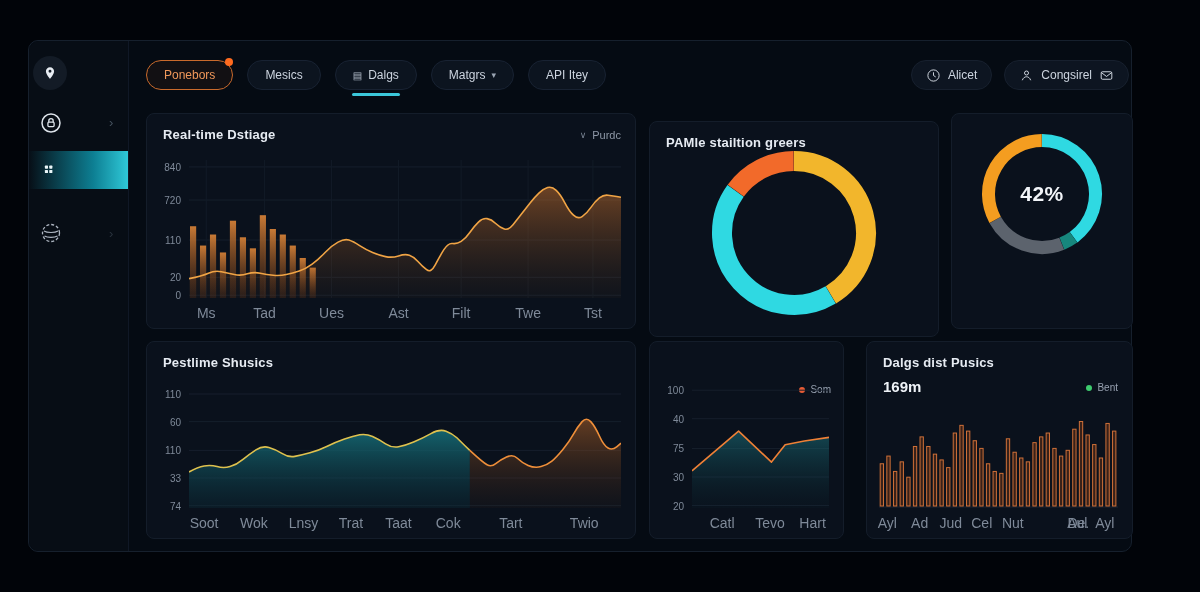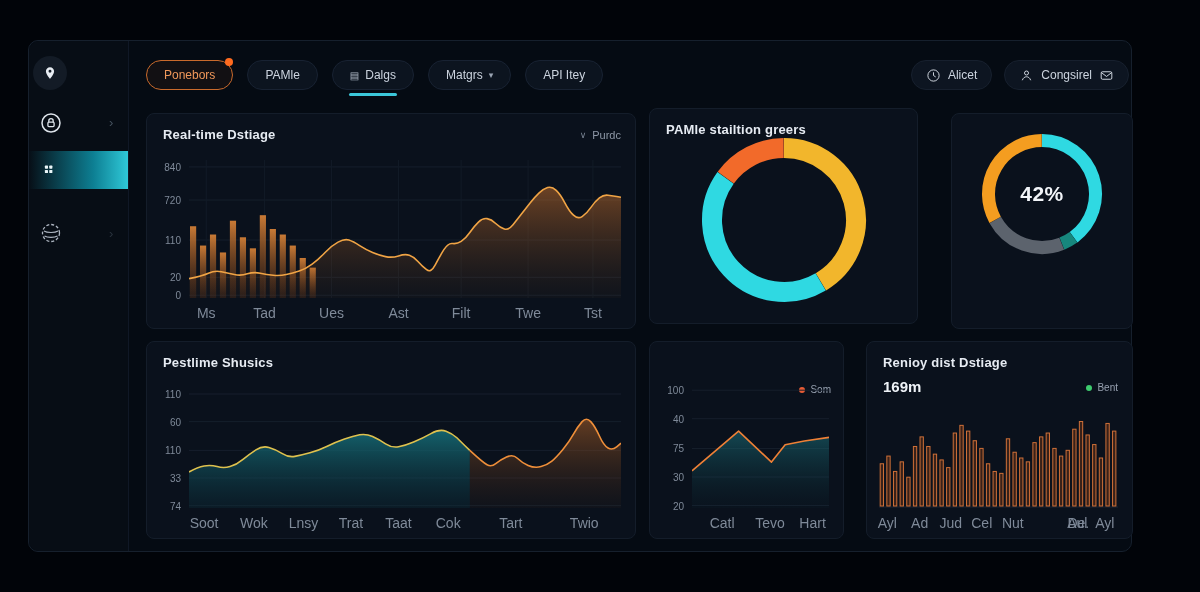--- a/index.html
+++ b/index.html
@@ -18,21 +18,21 @@
   .tab--primary{background:rgba(240,110,40,0.06);border-color:#c96a2c;color:#f0985a;}
   .tab-dot{position:absolute;top:-3px;right:-1px;width:8px;height:8px;border-radius:50%;background:#ff6b1f;}
   .tab--underline::after{content:"";position:absolute;left:16px;right:16px;bottom:-7px;height:3px;border-radius:2px;background:#3bc7d9;}
   .tab .tab-icon{font-size:10px;color:#aeb8c6;}
   .tab .tab-caret{font-size:9px;color:#9aa4b2;}
   .actions-row{position:absolute;right:2px;top:19px;display:flex;gap:12px;align-items:center;}
   .action-btn{display:inline-flex;align-items:center;gap:7px;height:30px;padding:0 14px;border-radius:16px;background:#0d1521;border:1px solid #17202e;color:#ccd4df;font-size:12px;cursor:pointer;white-space:nowrap;}
   
   .panel{position:absolute;background:#0a111c;border:1px solid #141d2a;border-radius:8px;}
   .p1{left:117px;top:72px;width:490px;height:216px;}
-  .p2{left:620px;top:67px;width:269px;height:216px;}
+  .p2{left:620px;top:80px;width:290px;height:216px;}
   .p3{left:922px;top:72px;width:182px;height:216px;padding-left:11px;}
   .p4{left:117px;top:300px;width:490px;height:198px;}
   .p5{left:620px;top:300px;width:195px;height:198px;}
   .p6{left:837px;top:300px;width:267px;height:198px;}
   .panel-title{position:absolute;left:16px;top:13px;font-size:13px;font-weight:700;color:#e6ebf2;letter-spacing:.2px;}
   .dropdown{position:absolute;right:14px;top:15px;display:flex;align-items:center;gap:6px;color:#8d97a6;font-size:11px;cursor:pointer;}
   .dropdown .caret{font-size:9px;color:#7b8594;}
   
   .chart-block{position:absolute;left:8px;right:14px;top:46px;bottom:8px;display:grid;grid-template-columns:34px 1fr;grid-template-rows:1fr 22px;}
   .chart-block.noy{grid-template-columns:1fr;}
@@ -107,21 +107,21 @@
       </div>
       <span class="side-chevron" style="top:186px;opacity:.55;">›</span>
     </div>
 
     <div class="tabs-row">
       <div class="tab tab--primary">
         <span>Ponebors</span>
         <span class="tab-dot"></span>
       </div>
       <div class="tab">
-        <span>PAMle</span>
+        <span>Mesics</span>
       </div>
       <div class="tab tab--underline">
         <span class="tab-icon">▤</span>
         <span>Dalgs</span>
       </div>
       <div class="tab">
         <span>Matgrs</span>
         <span class="tab-caret">▾</span>
       </div>
       <div class="tab">
@@ -328,21 +328,21 @@
           </div>
         <div class="axis-x">
             <span class="tick-x" style="left: 22%;">Catl</span>
             <span class="tick-x" style="left: 57%;">Tevo</span>
             <span class="tick-x" style="left: 88%;">Hart</span>
           </div>
       </div>
     </div>
 
     <div class="panel p6">
-      <div class="panel-title">Renioy dist Dstiage</div>
+      <div class="panel-title">Dalgs dist Pusics</div>
       <div class="stat-big">169m</div>
       <div class="mini-legend" style="right:14px;top:40px;">
         <span class="mini-dot" style="background: rgb(62, 203, 110);"></span>
         <span>Bent</span>
       </div>
       <div class="chart-block noy" style="top:62px;left:12px;">
         <div class="plot">
             <svg width="239" height="104">
               <defs></defs>
               <line x1="0" y1="103" x2="239" y2="103" stroke="#1c2634"></line>

